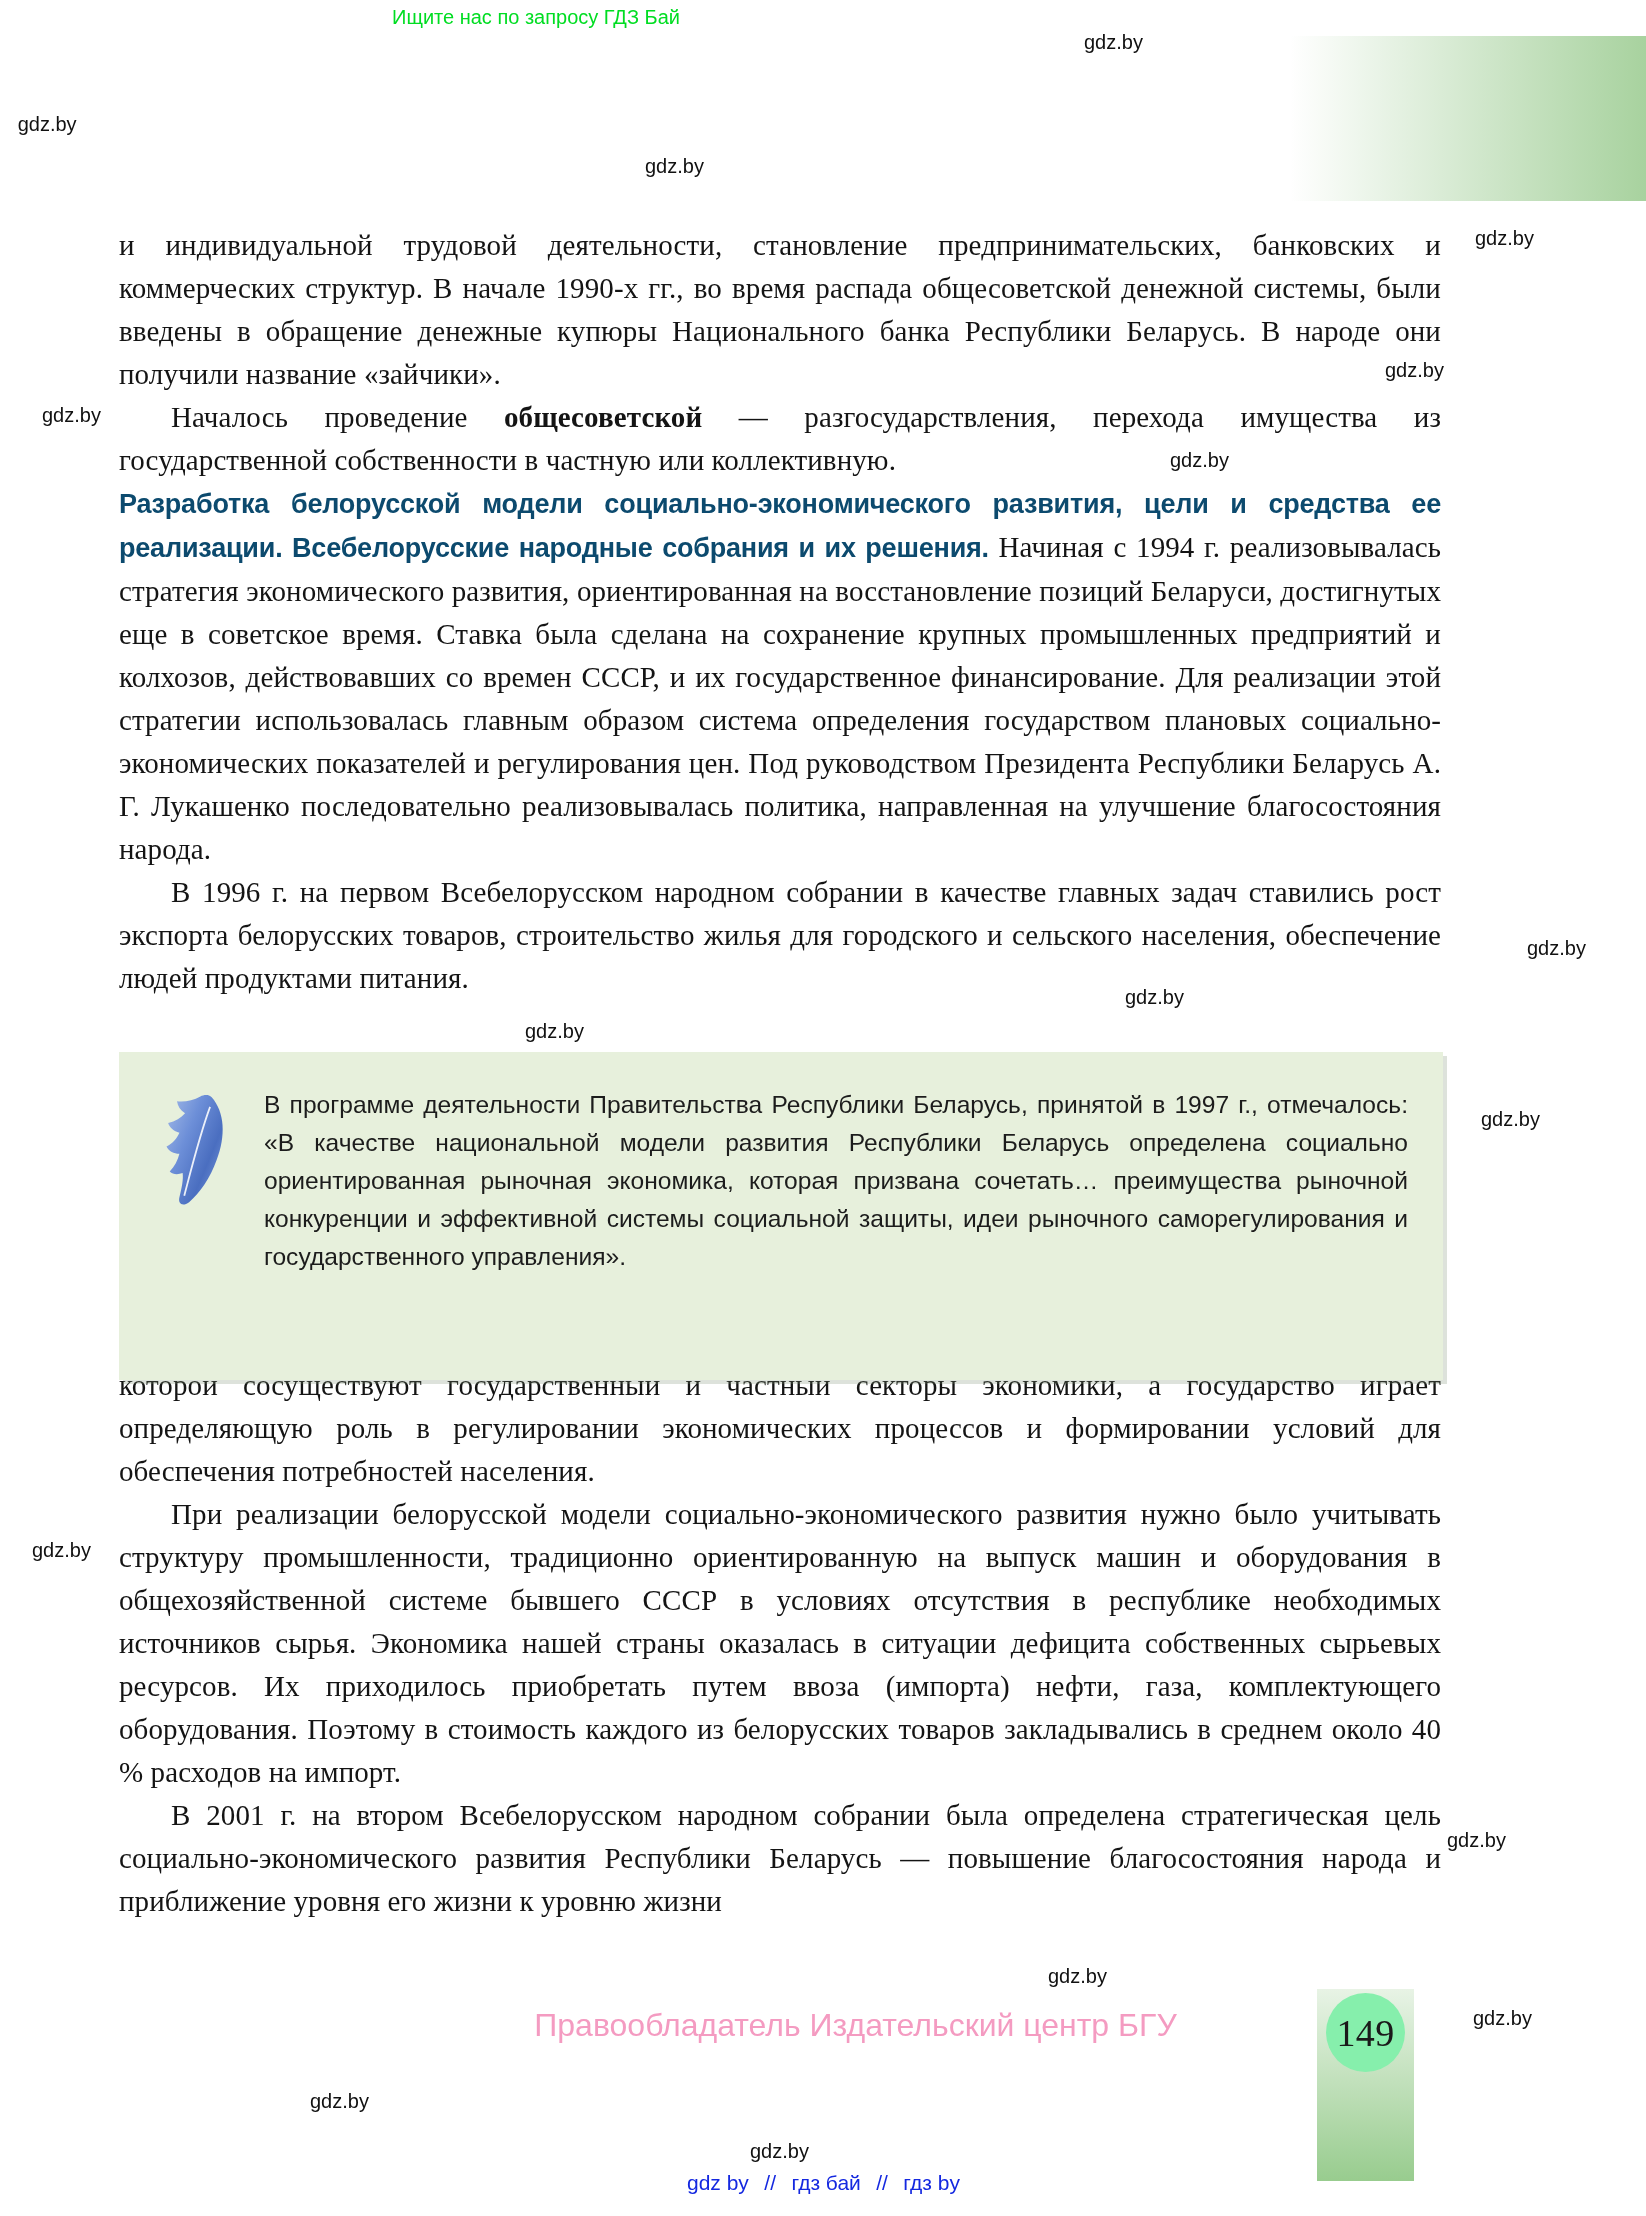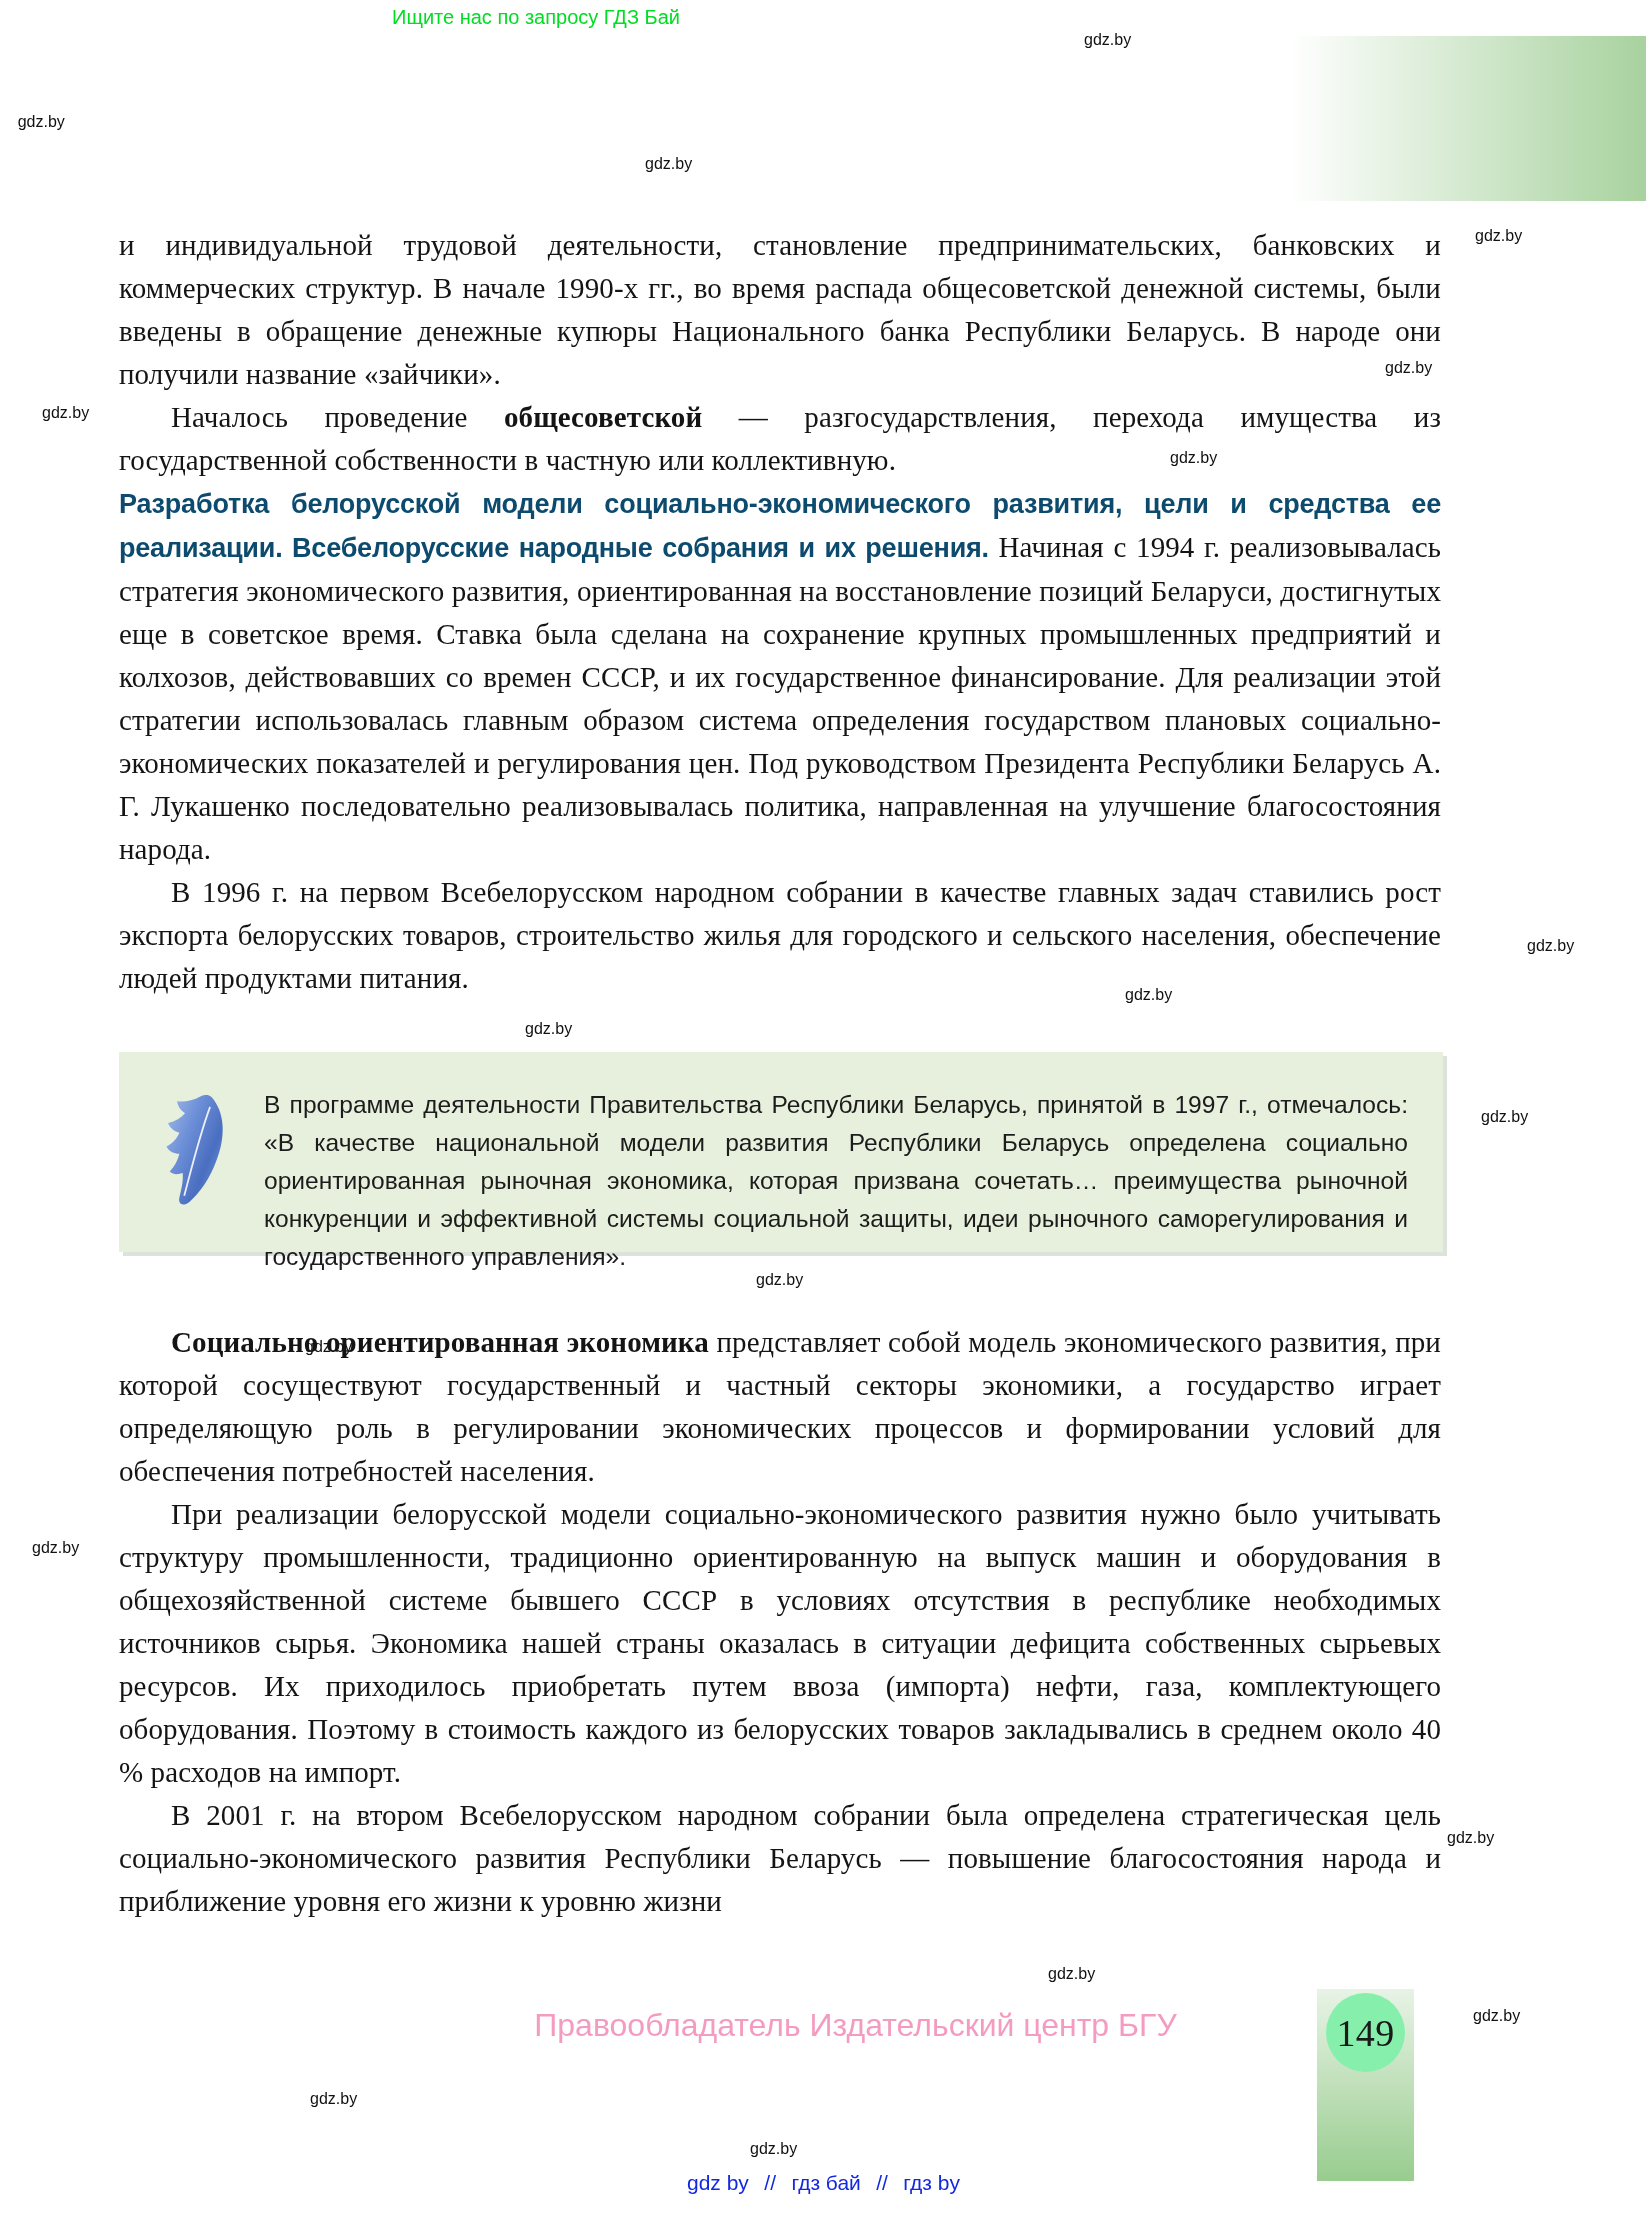--- a/index.html
+++ b/index.html
@@ -63,21 +63,21 @@
     font-family: "Liberation Sans", sans-serif;
     font-size: 20px;
     color: #00dd22;
     white-space: nowrap;
   }
 
   
   .wm {
     position: absolute;
     font-family: "Liberation Sans", sans-serif;
-    font-size: 16px;
+    font-size: 20px;
     color: #111111;
     white-space: nowrap;
   }
 
   
   .col {
     position: absolute;
     left: 119px;
     top: 224px;
     width: 1322px;
@@ -100,21 +100,21 @@
     font-size: 27px;
     letter-spacing: -0.2px;
   }
 
   
   .infobox {
     position: absolute;
     left: 119px;
     top: 1052px;
     width: 1324px;
-    height: 200px;
+    height: 328px;
     background: #e7f0dc;
     box-shadow: 4px 4px 0 rgba(120,140,110,0.25);
   }
   .infobox-text {
     position: absolute;
     left: 145px;
     top: 34px;
     width: 1144px;
     font-family: "Liberation Sans", sans-serif;
     font-size: 24.6px;

